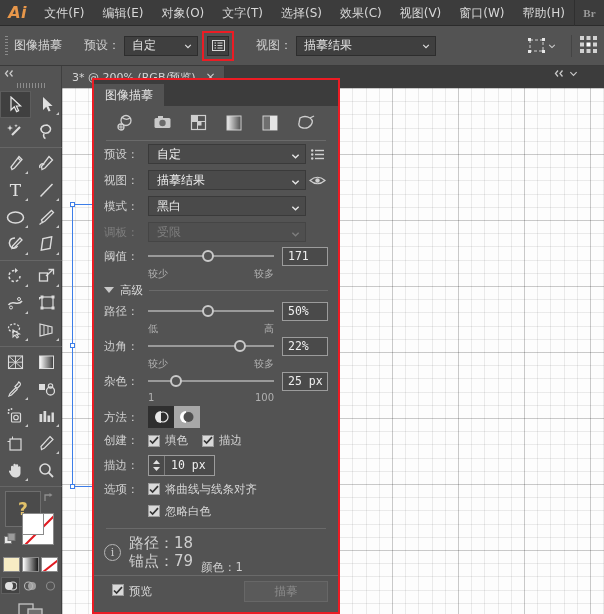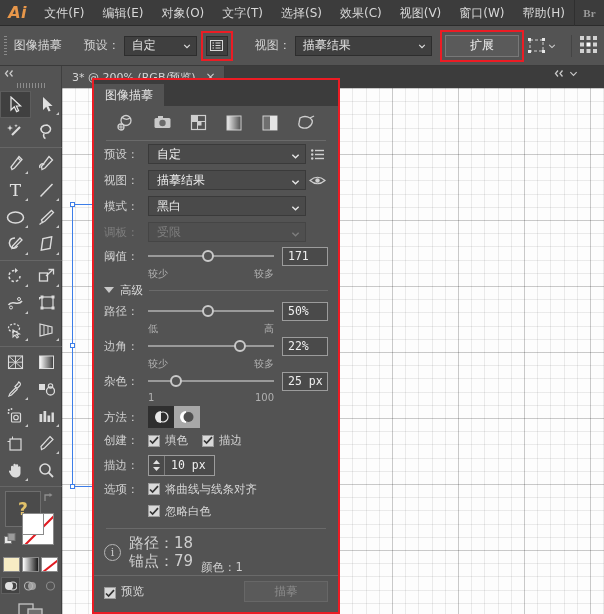--- a/index.html
+++ b/index.html
@@ -286,21 +286,21 @@
   }
   .info-grid { flex: 1; }
   .info-line { display: flex; height: 18px; align-items: center; }
   .info-line .k { color: #cfcfcf; font-size: 15px; width: 72px; }
   .info-line .k2 { color: #cfcfcf; font-size: 11.5px; margin-top: 48px; }
 
   .panel-foot {
     display:flex; align-items: center; justify-content: space-between;
     padding: 5px 10px 0 10px; border-top: 1px solid #6a6a6a; margin: 0 0 0 0;
   }
-  .foot-left { display: flex; align-items: flex-end; }
+  .foot-left { display: flex; align-items: flex-start; margin-left: 8px; }
   .trace-btn {
     width: 84px; height: 21px; background: #5a5a5a; border: 1px solid #676767;
     display:flex; align-items:center; justify-content:center;
     color: #8d8d8d; font-size: 11.5px;
   }
   .collapse-ico { position: absolute; right: 26px; top: 3px; display:flex; gap:4px; align-items:center; }
 </style>
 </head>
 <body>
 
@@ -354,23 +354,20 @@
     <div class="cb-label">视图：</div>
     <div class="cb-select viewsel">
       <span>描摹结果</span>
       <span class="chev">
         <svg class="chev-svg" viewBox="0 0 10 10">
             <path d="M1.5 3.5 L5 7 L8.5 3.5" stroke="#e0e0e0" stroke-width="1.4" fill="none"></path>
           </svg>
       </span>
     </div>
 
-    <div class="cb-wrap-red redbox" style="margin-left:8px">
-      <div class="cb-expand">扩展</div>
-    </div>
 
     <div class="cb-right">
       <div style="display:flex;align-items:center;gap:3px;margin-right:8px">
         <svg width="17" height="15" viewBox="0 0 17 15">
           <rect x="2" y="2" width="13" height="11" fill="none" stroke="#cfcfcf" stroke-dasharray="3 2"></rect>
           <rect x="0" y="0" width="3" height="3" fill="#e6e6e6"></rect>
           <rect x="14" y="0" width="3" height="3" fill="#e6e6e6"></rect>
           <rect x="0" y="12" width="3" height="3" fill="#e6e6e6"></rect>
           <rect x="14" y="12" width="3" height="3" fill="#e6e6e6"></rect>
         </svg>

